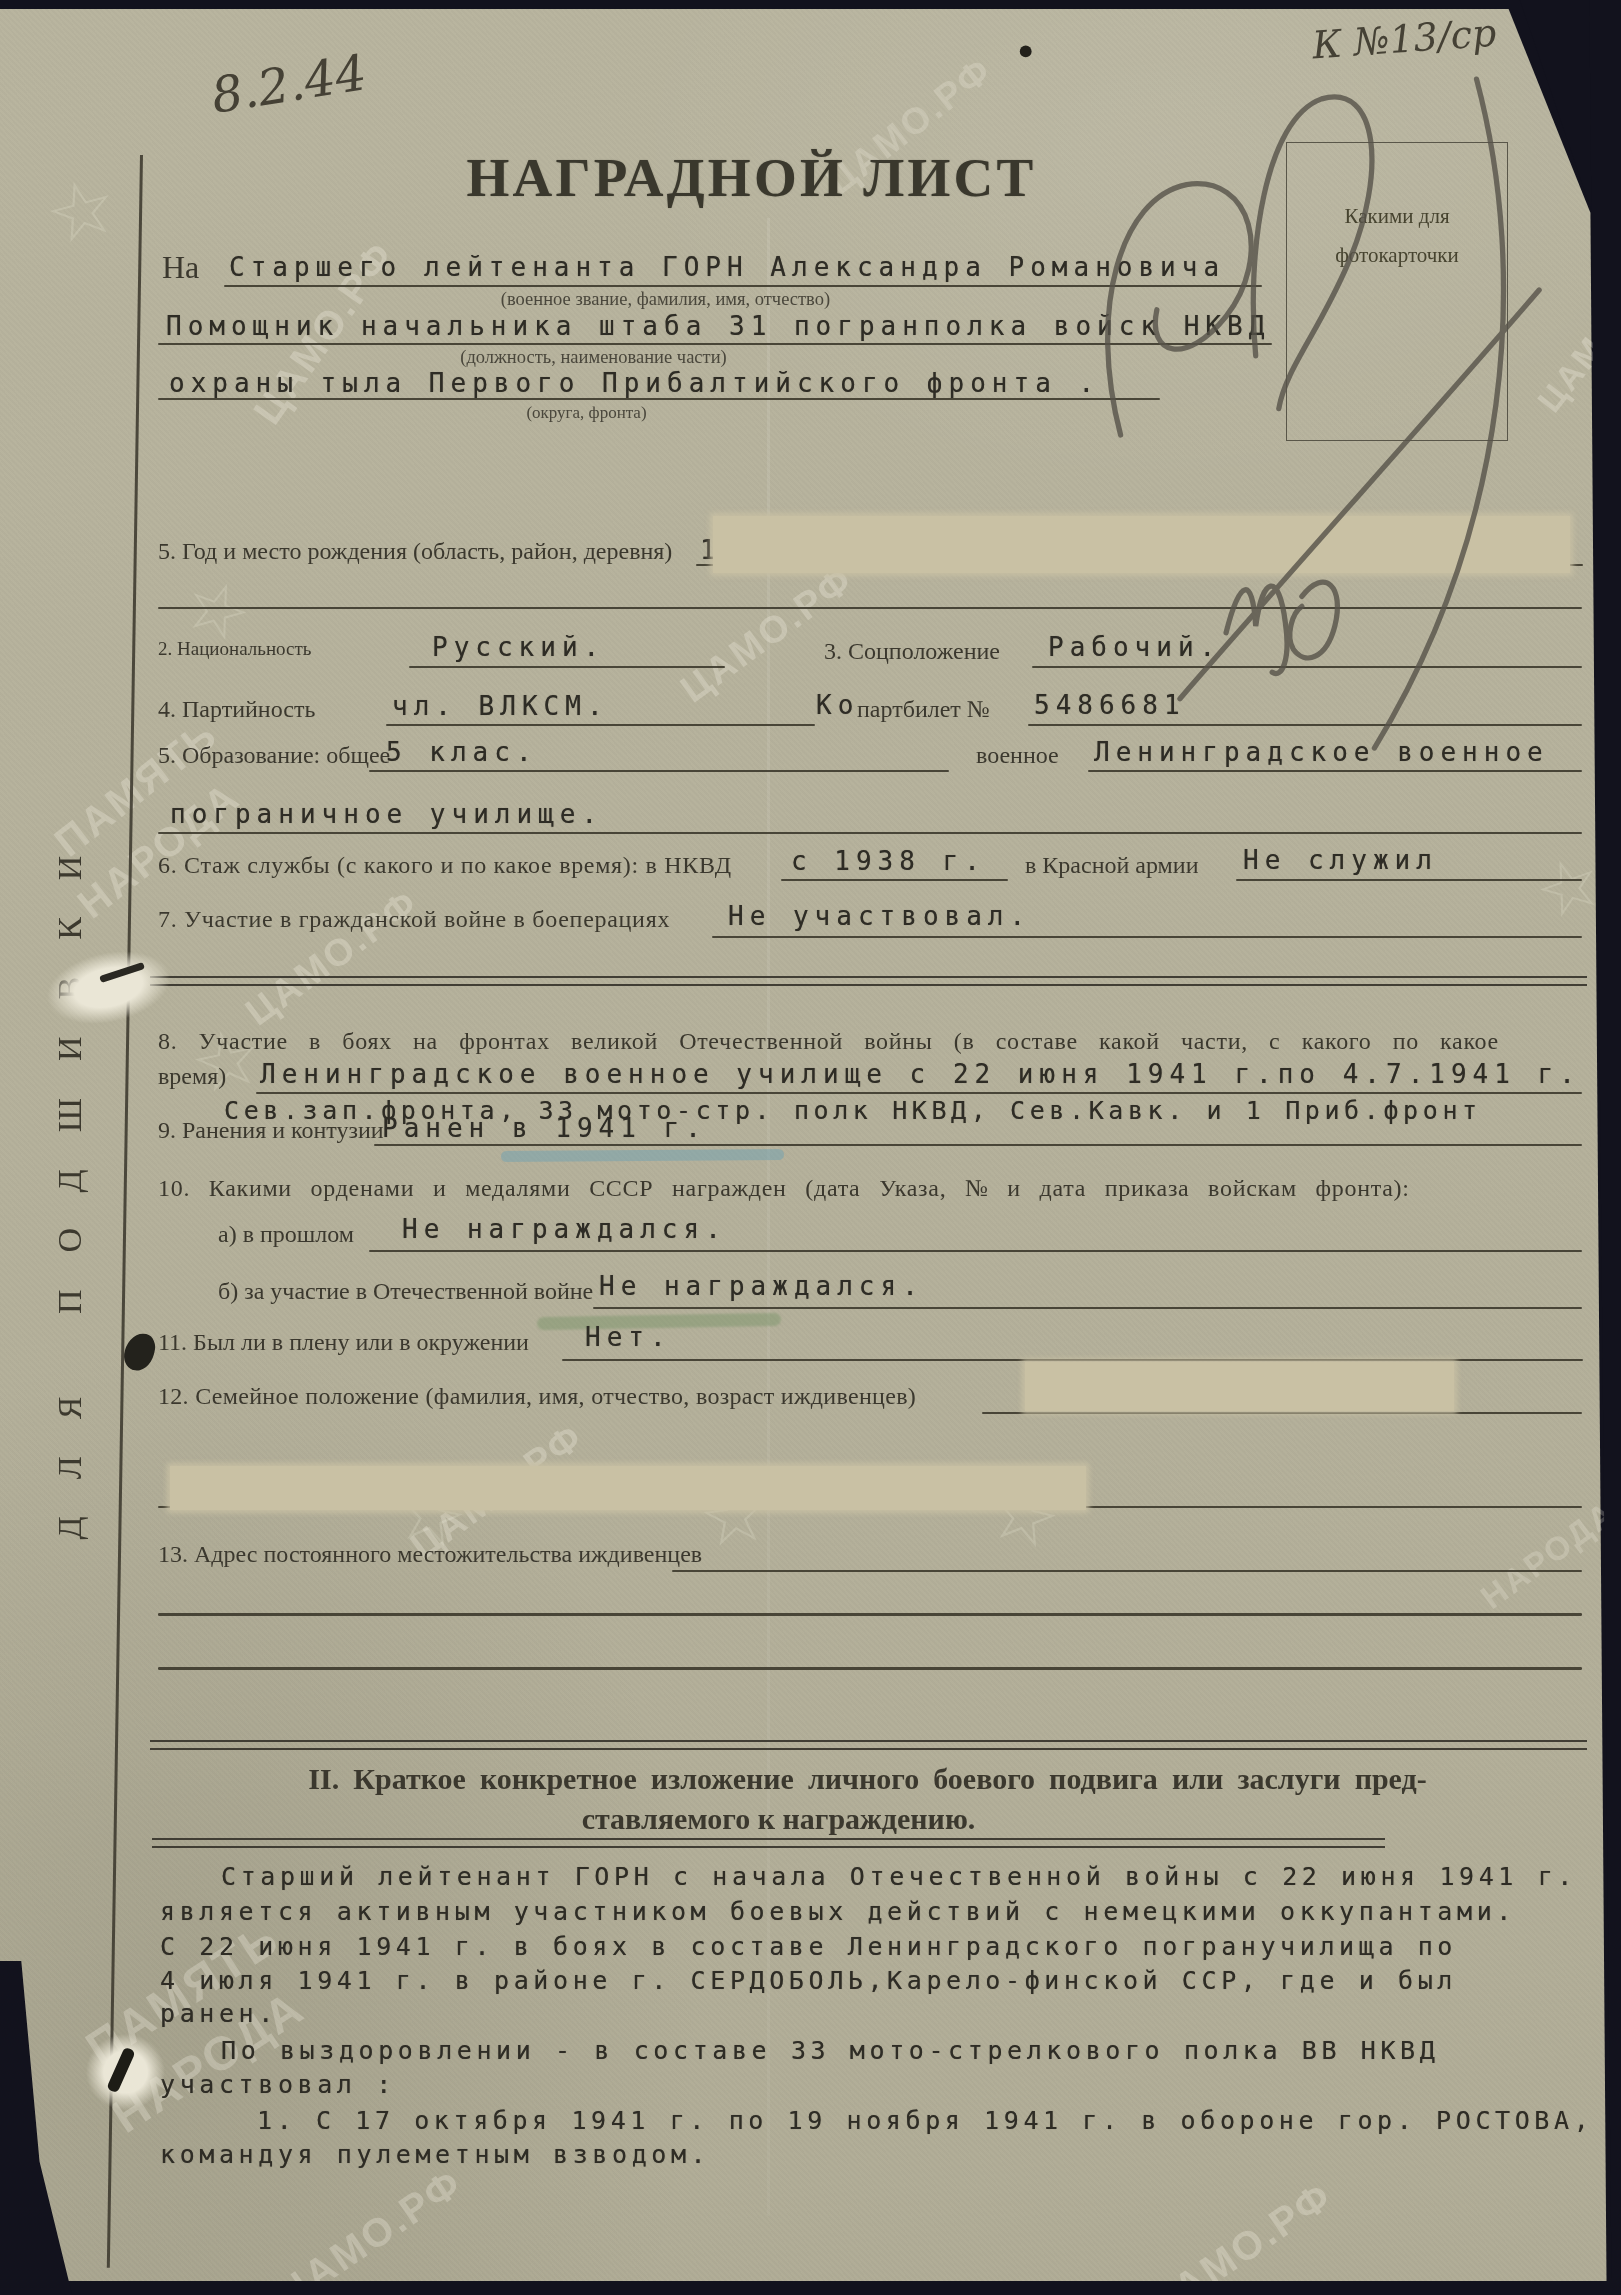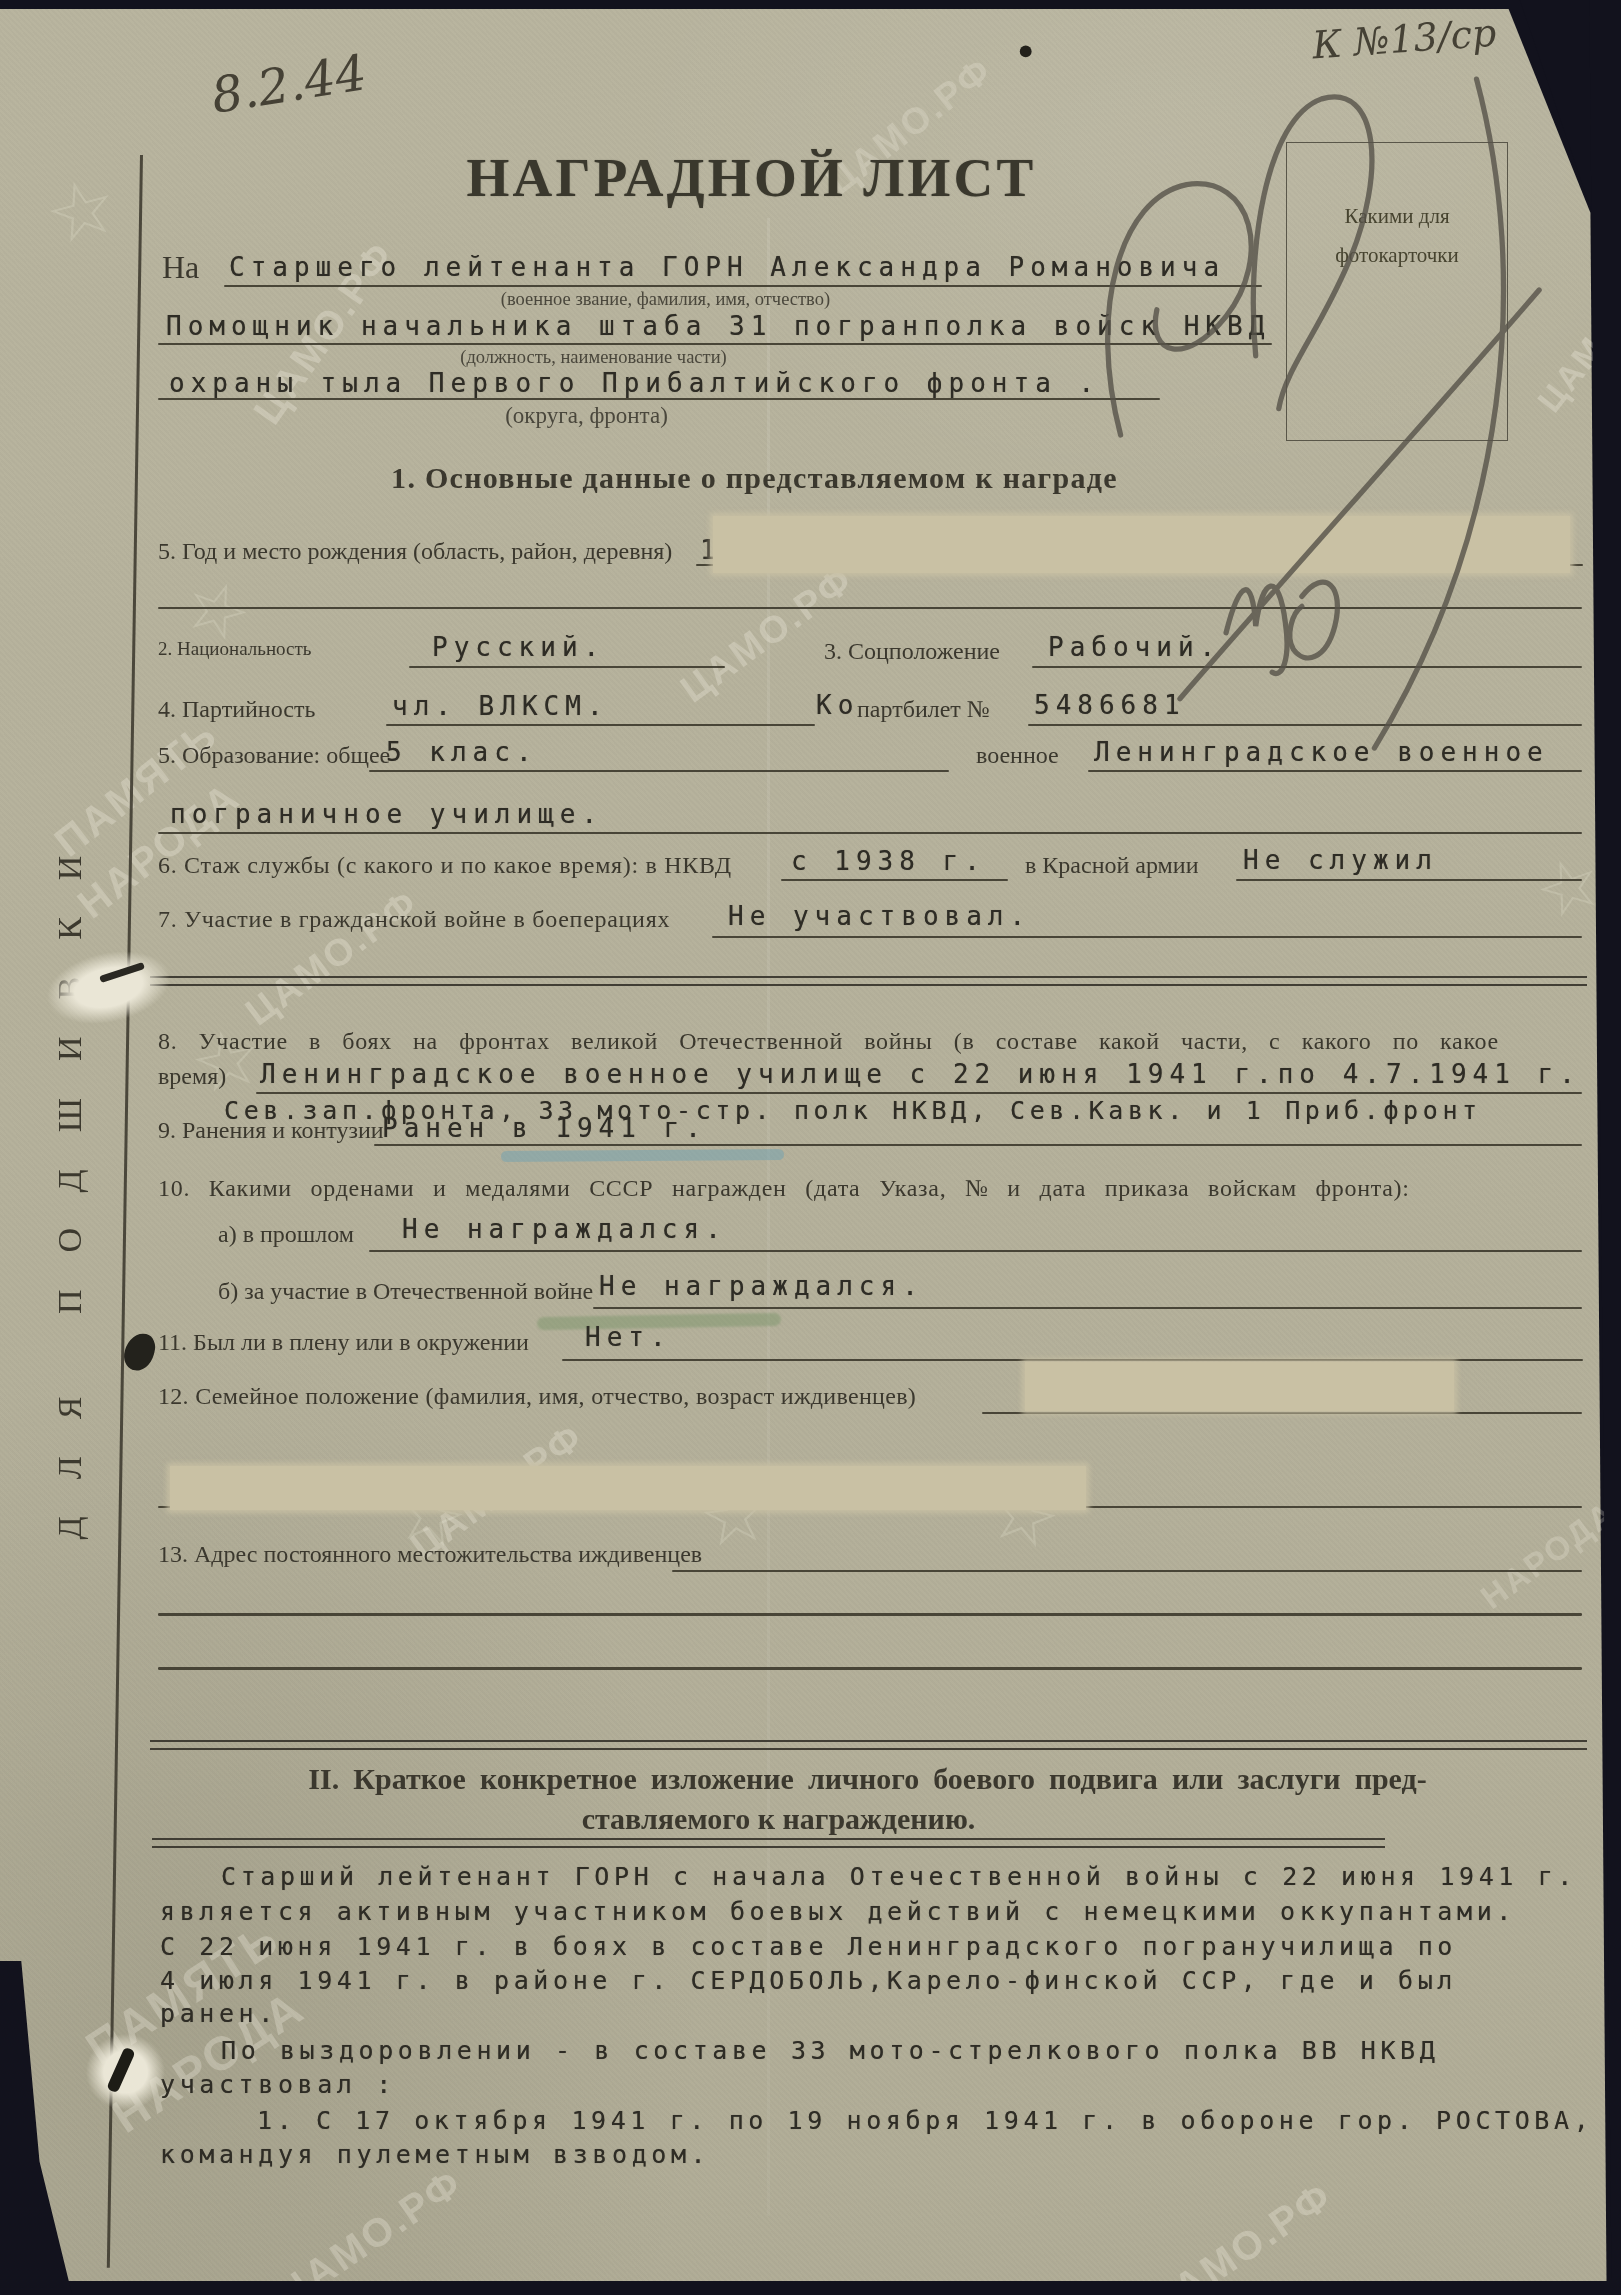--- a/index.html
+++ b/index.html
@@ -74,28 +74,27 @@
   <div class="abs typed" style="left:229px;top:252px;">Старшего лейтенанта ГОРН Александра Романовича</div>
   <div class="abs line" style="left:224px;top:285px;width:1038px;"></div>
   <div class="abs caption" style="left:435px;top:289px;width:461px;text-align:center;font-size:18.5px;">(военное звание, фамилия, имя, отчество)</div>
 
   <div class="abs typed" style="left:166px;top:311px;">Помощник начальника штаба 31 погранполка войск НКВД</div>
   <div class="abs line" style="left:158px;top:343px;width:1114px;"></div>
   <div class="abs caption" style="left:363px;top:347px;width:461px;text-align:center;font-size:18.5px;">(должность, наименование части)</div>
 
   <div class="abs typed" style="left:169px;top:368px;">охраны тыла Первого Прибалтийского фронта .</div>
   <div class="abs line" style="left:158px;top:398px;width:1002px;"></div>
-  <div class="abs caption" style="left:448px;top:403px;width:277px;text-align:center;font-size:23px;">(округа, фронта)</div>
+  <div class="abs caption" style="left:448px;top:403px;width:277px;text-align:center;font-size:17px;">(округа, фронта)</div>
 
   <div class="abs" style="left:1286px;top:142px;width:220px;height:297px;border:1.3px solid rgba(58,55,44,.75);">
     <div class="abs printed" style="left:0;top:61px;width:100%;text-align:center;font-size:21px;color:#46432f;">Какими для</div>
     <div class="abs printed" style="left:0;top:100px;width:100%;text-align:center;font-size:21px;color:#46432f;">фотокарточки</div>
   </div>
 
-  <div class="abs printed" style="left:283px;top:461px;width:943px;text-align:center;font-size:30px;font-weight:bold;letter-spacing:1.3px;">1. Основные данные о представляемом к награде</div>
 
   <div class="abs printed" style="left:158px;top:538px;font-size:24px;">5. Год и место рождения (область, район, деревня)</div>
   <div class="abs typed" style="left:700px;top:535px;">1917г.</div>
   <div class="abs line" style="left:696px;top:564px;width:887px;"></div>
   <div class="abs patch" style="left:713px;top:516px;width:857px;height:57px;"></div>
   <div class="abs line" style="left:158px;top:607px;width:1424px;"></div>
 
   <div class="abs printed" style="left:158px;top:638px;font-size:19px;">2. Национальность</div>
   <div class="abs typed" style="left:432px;top:632px;">Русский.</div>
   <div class="abs line" style="left:409px;top:666px;width:316px;"></div>

